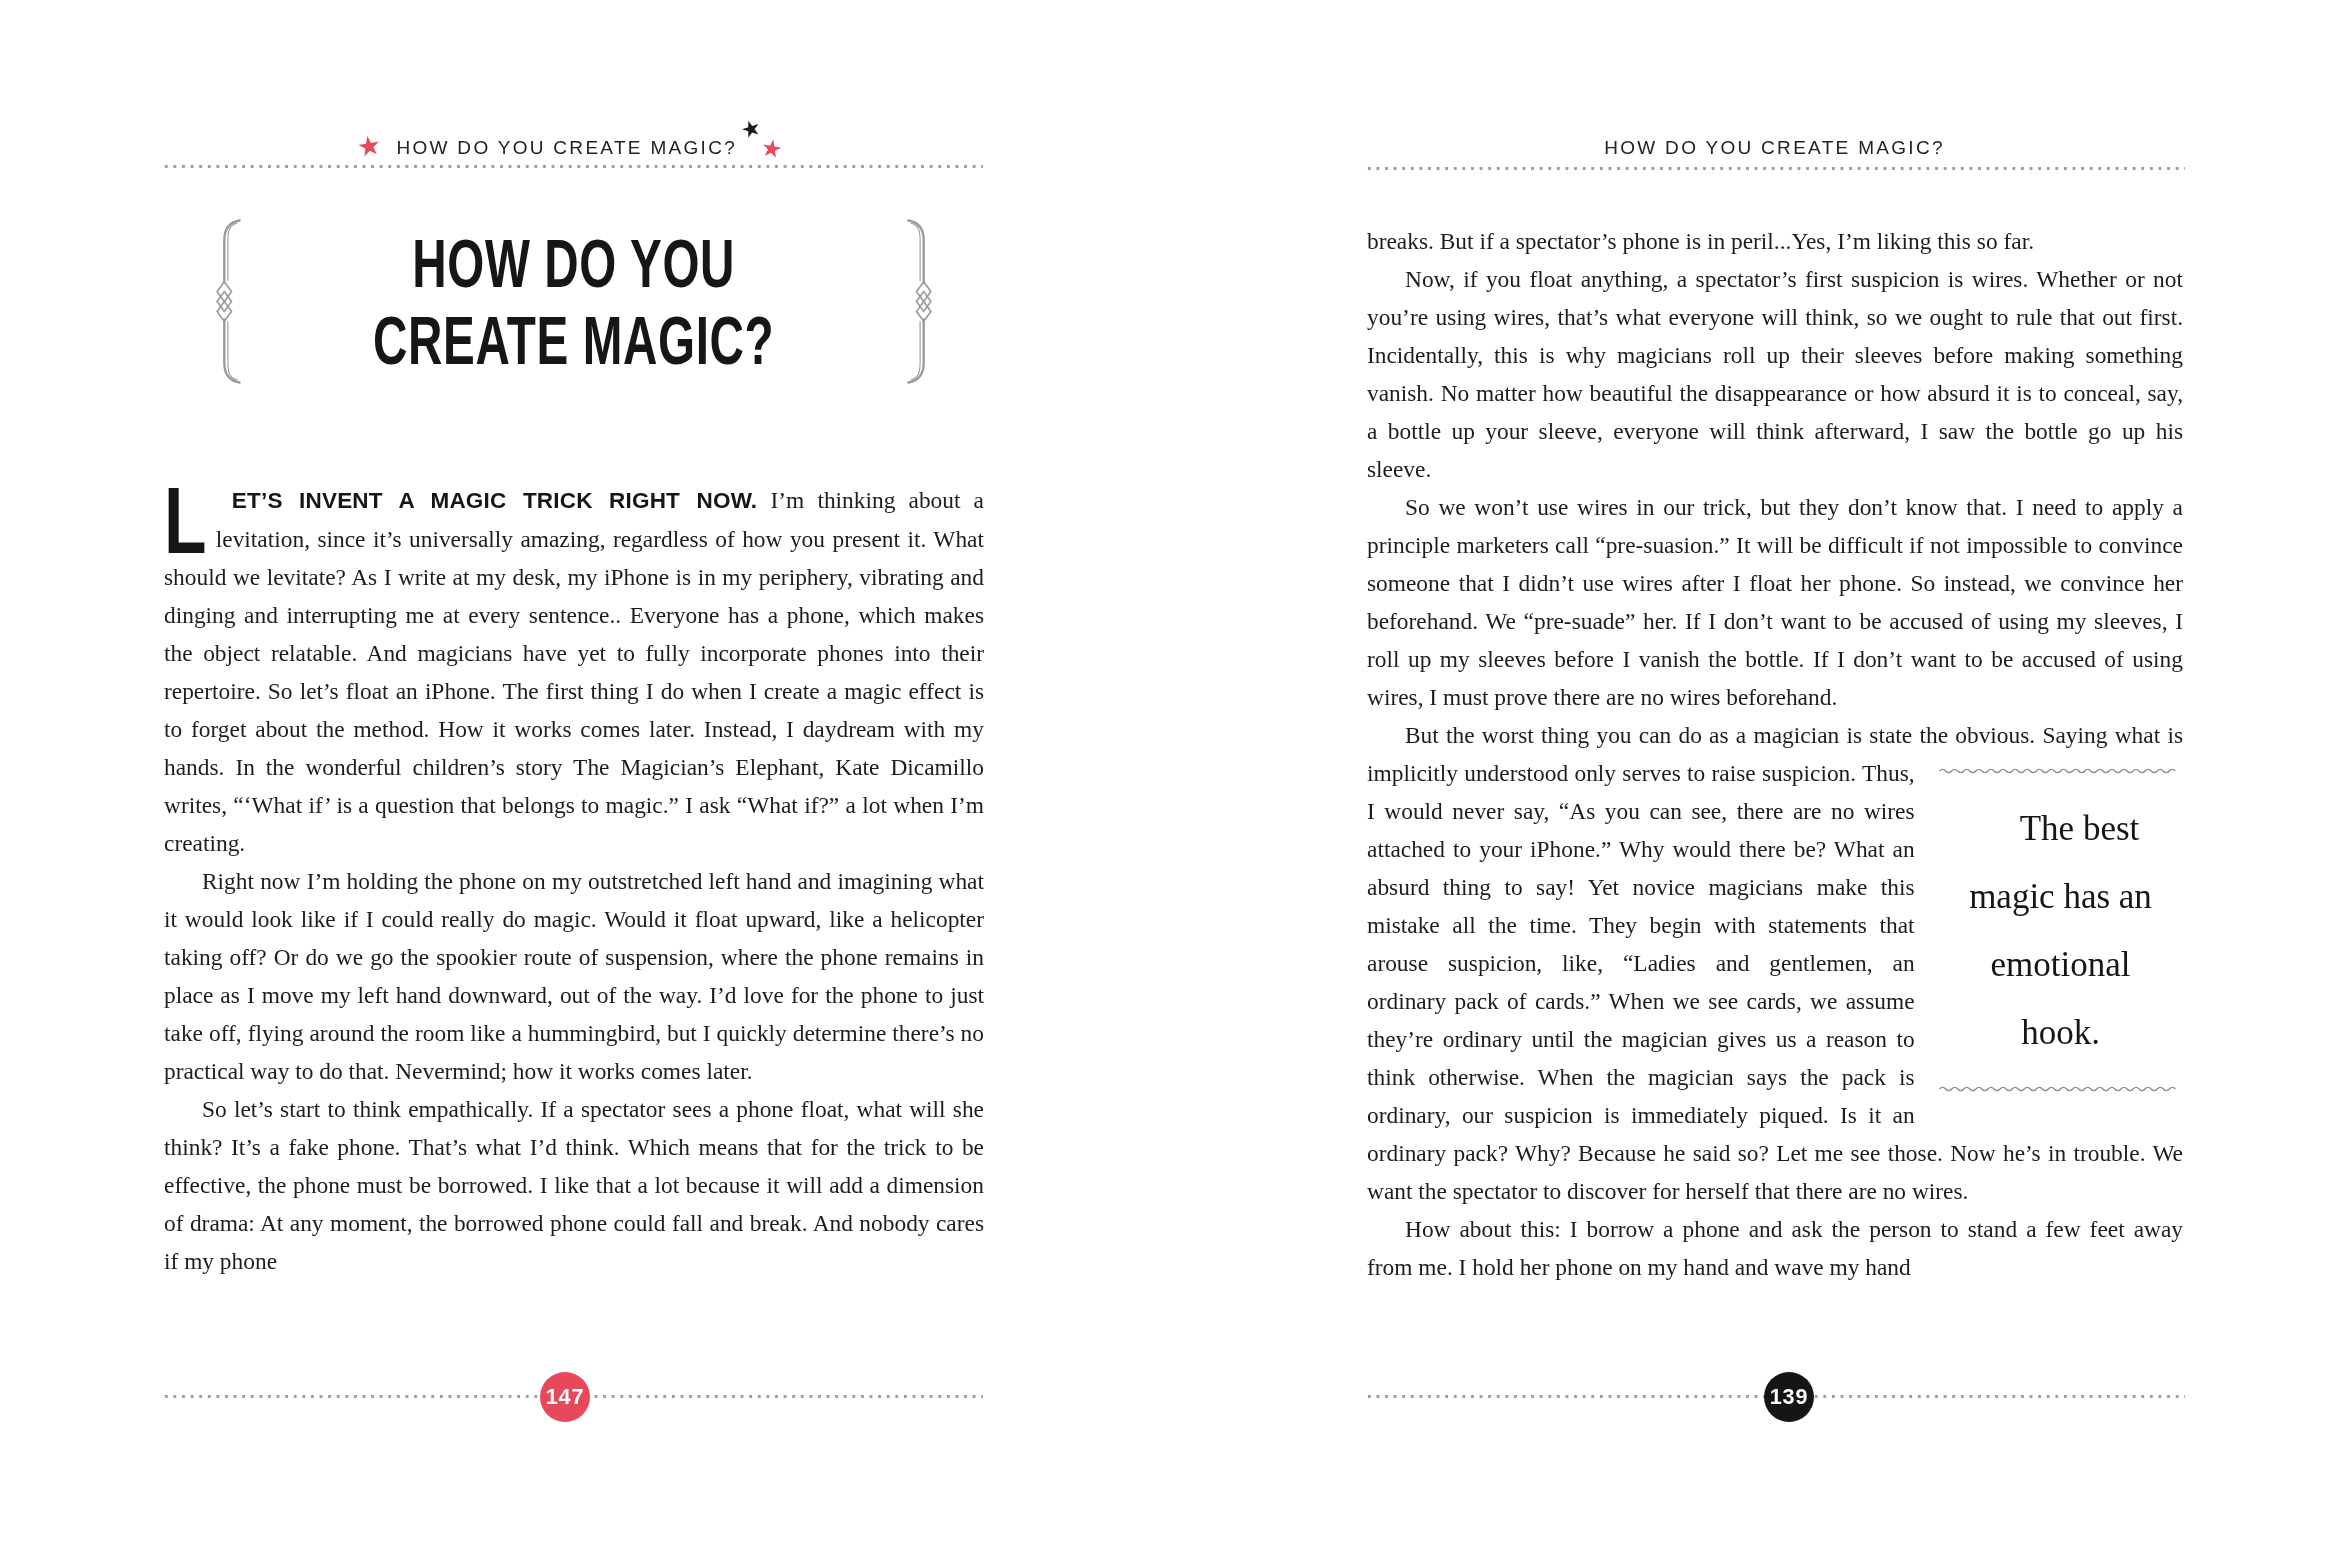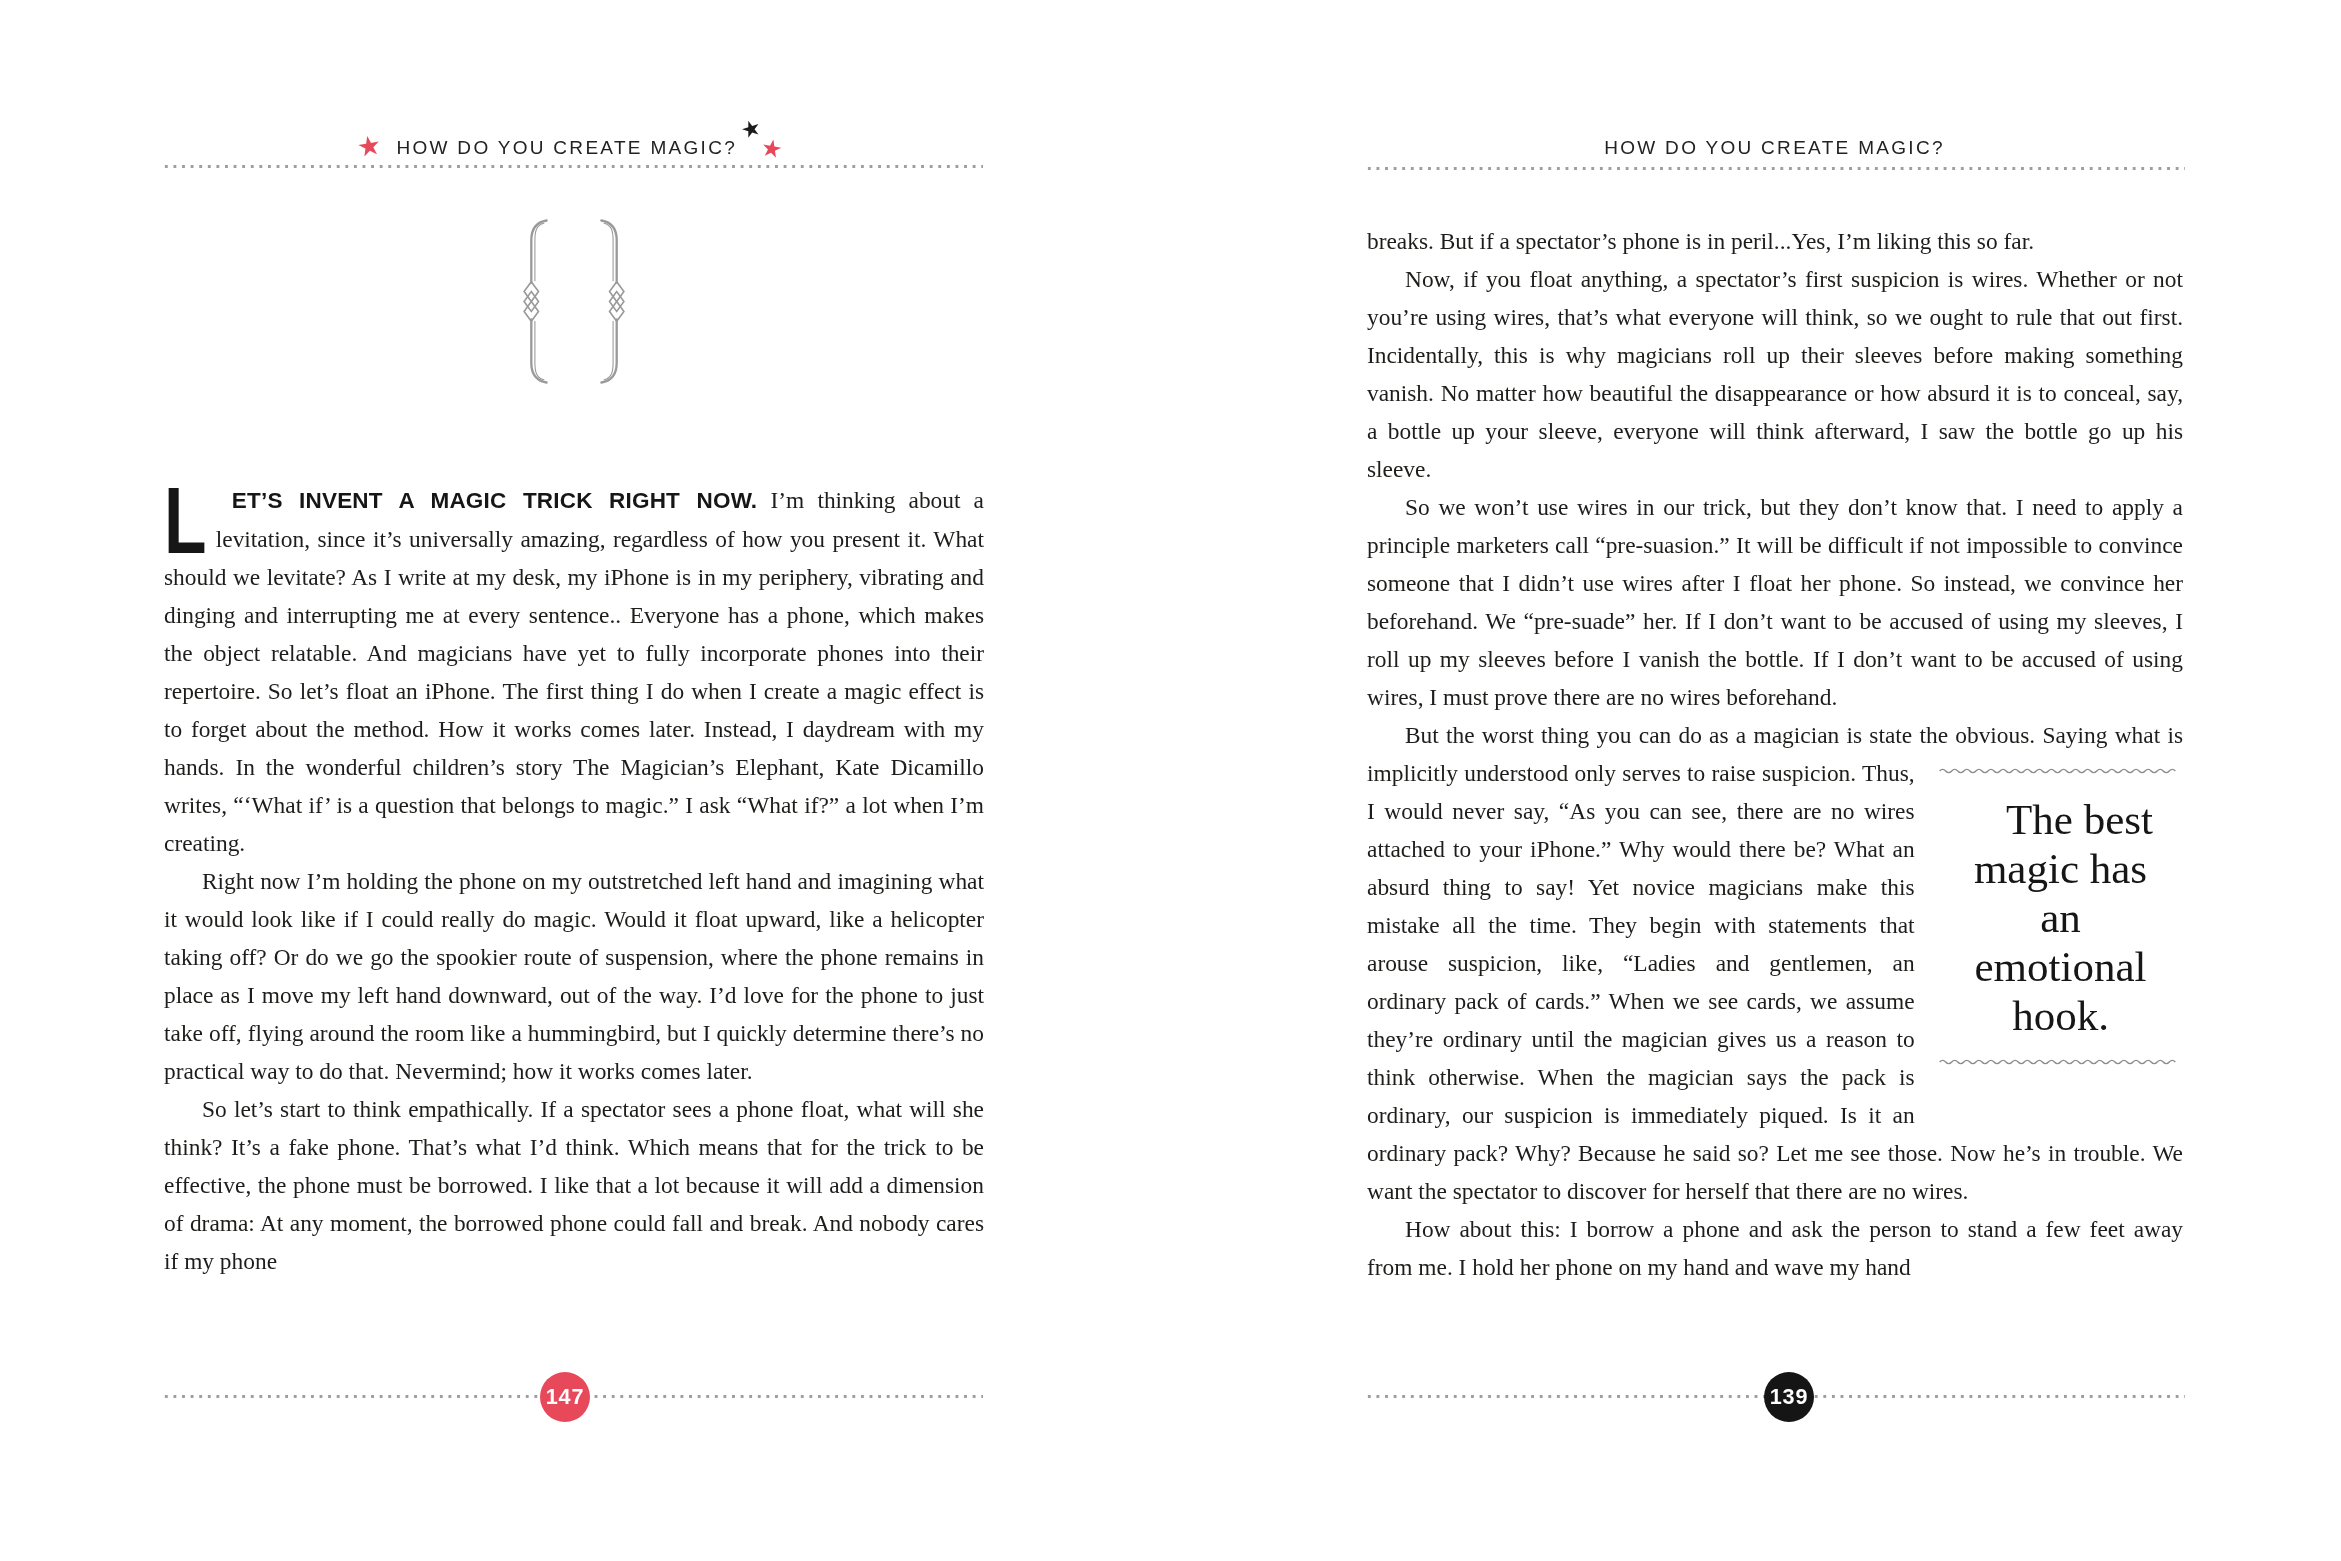--- a/index.html
+++ b/index.html
@@ -44,21 +44,21 @@
   .para.indent{text-indent:38px;}
 
   .dropcap{float:left;font-family:"Liberation Sans", sans-serif;font-weight:800;
            font-size:94px;line-height:74px;width:41px;margin:2.7px 10.8px 0 0;
            transform:scaleX(0.74);transform-origin:0 60%;color:#161616;}
   .leadin{font-family:"Liberation Sans", sans-serif;font-weight:700;font-size:22.5px;
           letter-spacing:0.2px;word-spacing:2.7px;color:#161616;margin-left:16px;}
 
   
   .pullquote{display:block;float:right;width:245px;margin:12.6px 0 31px 23.4px;text-align:center;}
-  .pq-text{display:block;width:211px;margin:20px auto 18px auto;font-size:43px;line-height:49px;color:#161616;}
+  .pq-text{display:block;width:211px;margin:20px auto 18px auto;font-size:35px;line-height:68px;color:#161616;}
   .wavy{display:block;margin:0 auto;}
 
   
   .page-badge{position:absolute;top:1372px;width:50px;height:50px;border-radius:50%;
               display:flex;align-items:center;justify-content:center;
               font-family:"Liberation Sans", sans-serif;font-weight:700;font-size:21.6px;letter-spacing:0.9px;color:#ffffff;}
   .page-left  .page-badge{left:540px;background:var(--red);}
   .page-right .page-badge{left:593px;background:#151515;}
 </style>
 </head>
@@ -83,20 +83,24 @@
         <g stroke="#9a9a9a" fill="none" stroke-linecap="round">
           <path stroke-width="2.6" d="M36 5 C 24 7, 19 15, 19 27 L 19 74"></path>
           <path stroke-width="2.6" d="M19 115 L 19 163 C 19 175, 24 183, 36 185"></path>
           <path stroke-width="1.2" d="M33 8 C 25 10, 23 16, 23 27 L 23 72"></path>
           <path stroke-width="1.2" d="M23 117 L 23 163 C 23 174, 25 180, 33 182"></path>
           <path stroke-width="1.8" d="M19 73 L27 84 L19 95 L11 84 Z"></path>
           <path stroke-width="1.8" d="M19 84 L27 95 L19 106 L11 95 Z"></path>
           <path stroke-width="1.8" d="M19 95 L27 106 L19 117 L11 106 Z"></path>
         </g>
       </svg>
+      <div class="chapter-title">
+        <div class="title-line">HOW DO YOU</div>
+        <div class="title-line">CREATE MAGIC?</div>
+      </div>
       <svg class="bracket flip" width="40" height="171" viewBox="0 0 44 190" xmlns="http://www.w3.org/2000/svg">
         <g stroke="#9a9a9a" fill="none" stroke-linecap="round">
           <path stroke-width="2.6" d="M36 5 C 24 7, 19 15, 19 27 L 19 74"></path>
           <path stroke-width="2.6" d="M19 115 L 19 163 C 19 175, 24 183, 36 185"></path>
           <path stroke-width="1.2" d="M33 8 C 25 10, 23 16, 23 27 L 23 72"></path>
           <path stroke-width="1.2" d="M23 117 L 23 163 C 23 174, 25 180, 33 182"></path>
           <path stroke-width="1.8" d="M19 73 L27 84 L19 95 L11 84 Z"></path>
           <path stroke-width="1.8" d="M19 84 L27 95 L19 106 L11 95 Z"></path>
           <path stroke-width="1.8" d="M19 95 L27 106 L19 117 L11 106 Z"></path>
         </g>

